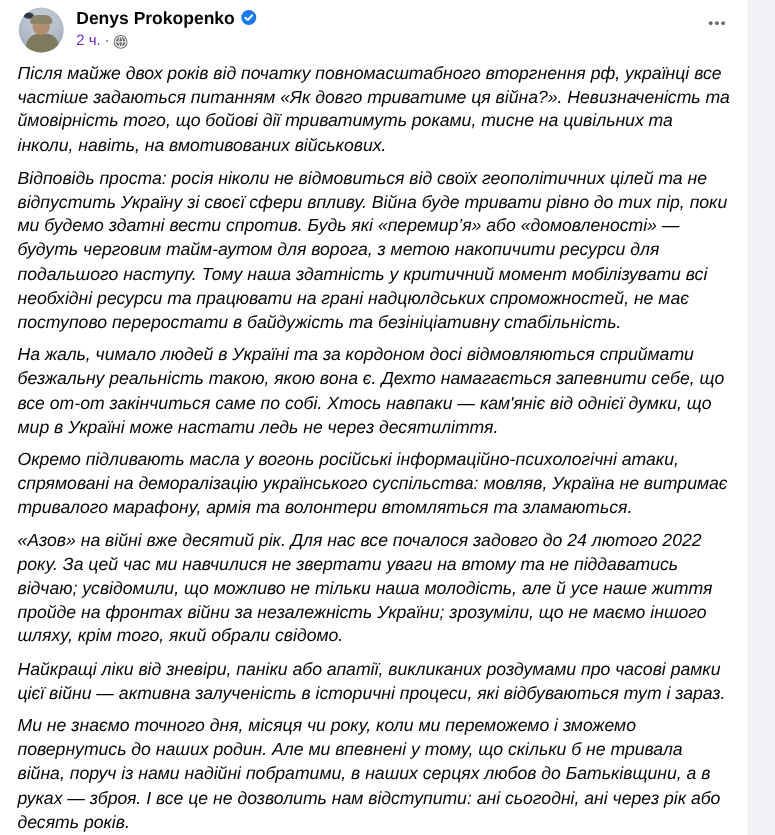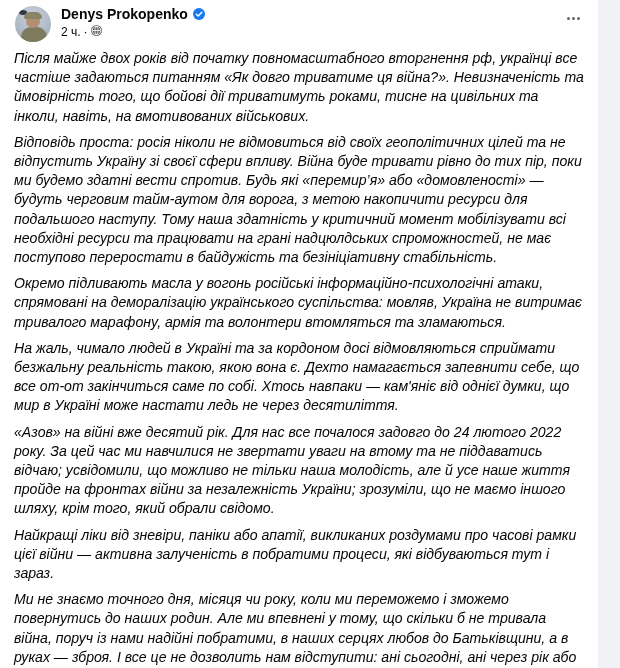--- a/index.html
+++ b/index.html
@@ -34,21 +34,21 @@
     position:absolute; left:4px; top:4px; width:8px; height:5px; border-radius:50%;
     background:#303a44;
   }
   .name-row { position:absolute; left:46px; top:0px; display:flex; align-items:center; }
   .name { font-size:14px; font-weight:bold; color:#050505; }
   .verified {
     display:inline-block; width:12px; height:12px; margin-left:5px; border-radius:50%;
     background:#1877f2; position:relative;
   }
   .verified svg { position:absolute; left:0; top:0; }
-  .meta-row { position:absolute; left:46px; top:19px; display:flex; align-items:flex-start; font-size:12px; color:#000000; }
+  .meta-row { position:absolute; left:46px; top:19px; display:flex; align-items:flex-end; font-size:12px; color:#6d28d9; }
   .meta-row .dot { margin:0 3px; }
   .globe {
     display:inline-block; width:11px; height:11px; border-radius:50%;
     background:#65676b; position:relative;
   }
   .more-btn {
     position:absolute; right:0; top:4px; width:24px; height:16px;
     display:flex; align-items:center; justify-content:center; gap:2px; cursor:pointer;
   }
   .more-btn span { width:3px; height:3px; border-radius:50%; background:#65676b; display:block; }
@@ -90,20 +90,20 @@
     <div class="more-btn">
       <span></span>
       <span></span>
       <span></span>
     </div>
   </div>
 
   <div class="body-text">
     <p>Після майже двох років від початку повномасштабного вторгнення рф, українці все частіше задаються питанням «Як довго триватиме ця війна?». Невизначеність та ймовірність того, що бойові дії триватимуть роками, тисне на цивільних та інколи, навіть, на вмотивованих військових.</p>
     <p>Відповідь проста: росія ніколи не відмовиться від своїх геополітичних цілей та не відпустить Україну зі своєї сфери впливу. Війна буде тривати рівно до тих пір, поки ми будемо здатні вести спротив. Будь які «перемир’я» або «домовленості» — будуть черговим тайм-аутом для ворога, з метою накопичити ресурси для подальшого наступу. Тому наша здатність у критичний момент мобілізувати всі необхідні ресурси та працювати на грані надцюлдських спроможностей, не має поступово переростати в байдужість та  безініціативну стабільність.</p>
+    <p>На жаль, чимало людей в Україні та за кордоном досі відмовляються сприймати безжальну реальність такою, якою вона є. Дехто намагається запевнити себе, що все от-от закінчиться саме по собі. Хтось навпаки — кам'яніє від однієї думки, що мир в Україні може настати ледь не через десятиліття.</p>
     <p>Окремо підливають масла у вогонь російські інформаційно-психологічні атаки, спрямовані на деморалізацію українського суспільства: мовляв, Україна не витримає тривалого марафону, армія та волонтери втомляться та зламаються.</p>
-    <p>На жаль, чимало людей в Україні та за кордоном досі відмовляються сприймати безжальну реальність такою, якою вона є. Дехто намагається запевнити себе, що все от-от закінчиться саме по собі. Хтось навпаки — кам'яніє від однієї думки, що мир в Україні може настати ледь не через десятиліття.</p>
     <p>«Азов» на війні вже десятий рік. Для нас все почалося задовго до 24 лютого 2022 року. За цей час ми навчилися не звертати уваги на втому та не піддаватись відчаю; усвідомили, що можливо не тільки наша молодість, але й усе наше життя пройде на фронтах війни за незалежність України; зрозуміли, що не маємо іншого шляху, крім того, який обрали свідомо.</p>
-    <p>Найкращі ліки від зневіри, паніки або апатії, викликаних роздумами про часові рамки цієї війни — активна залученість в побратими процеси, які відбуваються тут і зараз.</p>
+    <p>Найкращі ліки від зневіри, паніки або апатії, викликаних роздумами про часові рамки цієї війни — активна залученість в історичні процеси, які відбуваються тут і зараз.</p>
     <p>Ми не знаємо точного дня, місяця чи року, коли ми переможемо і зможемо повернутись до наших родин. Але ми впевнені у тому, що скільки б не тривала війна, поруч із нами надійні побратими, в наших серцях любов до Батьківщини, а в руках — зброя. І все це не дозволить нам відступити: ані сьогодні, ані через рік або десять років.</p>
 
   </div>
 </div>
 
 </body></html>

